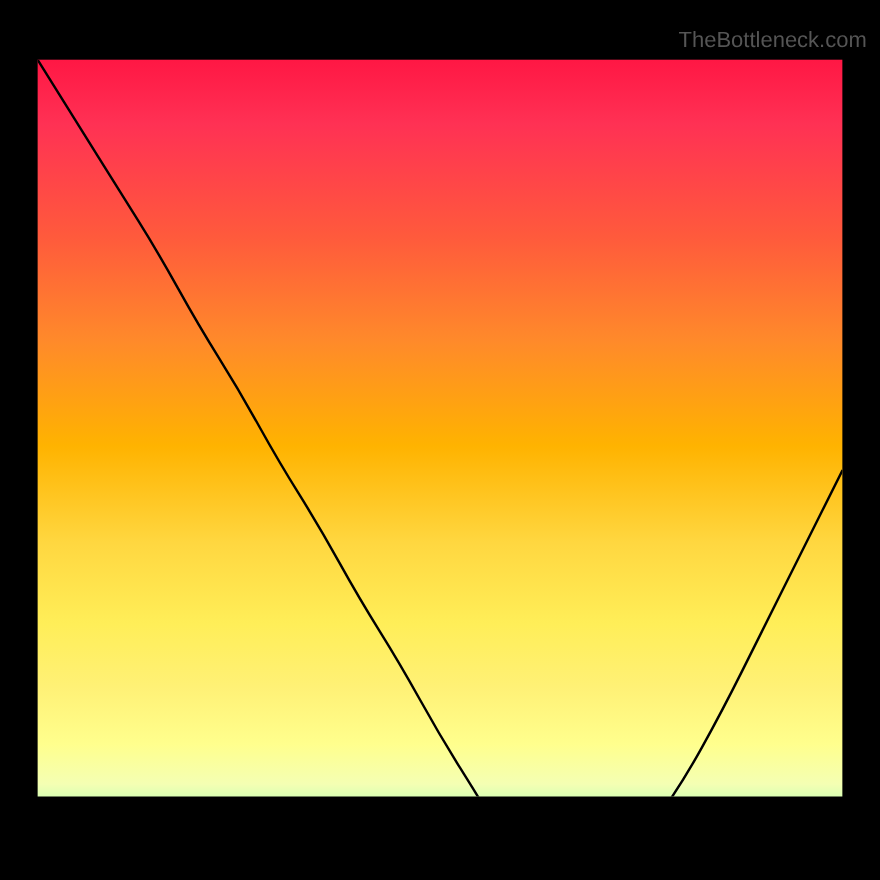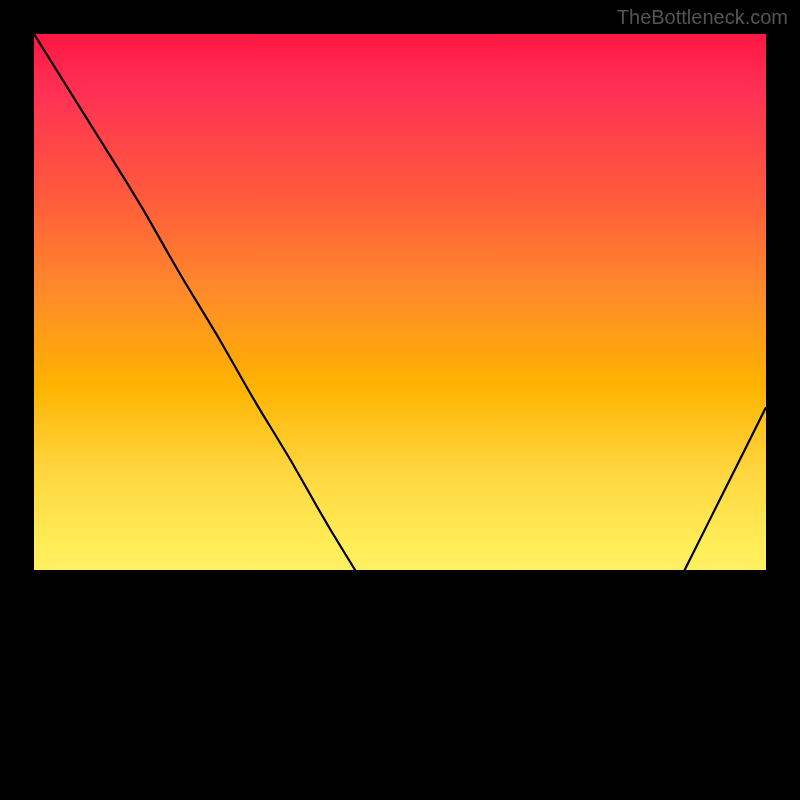--- a/index.html
+++ b/index.html
@@ -4,22 +4,23 @@
 <style>
   body {
     margin: 0;
     padding: 0;
     background: #000;
     font-family: Arial, sans-serif;
   }
   .container {
     position: relative;
     width: 800px;
-    height: 570px;
+    height: 704px;
     background: #000;
+    margin-top: 20px;
   }
   .watermark {
     position: absolute;
     top: 6px;
     right: 12px;
     color: #555;
     font-size: 20px;
     font-weight: 500;
     z-index: 10;
   }

